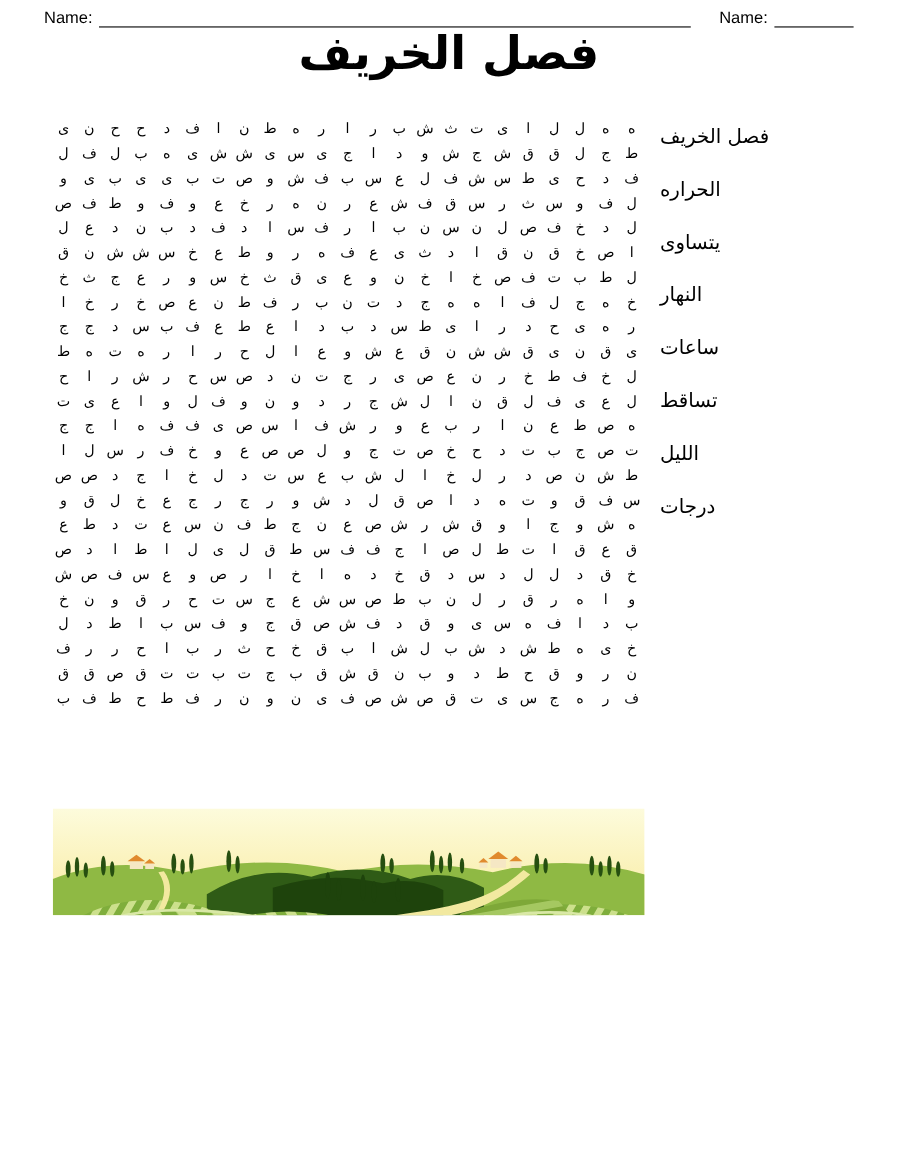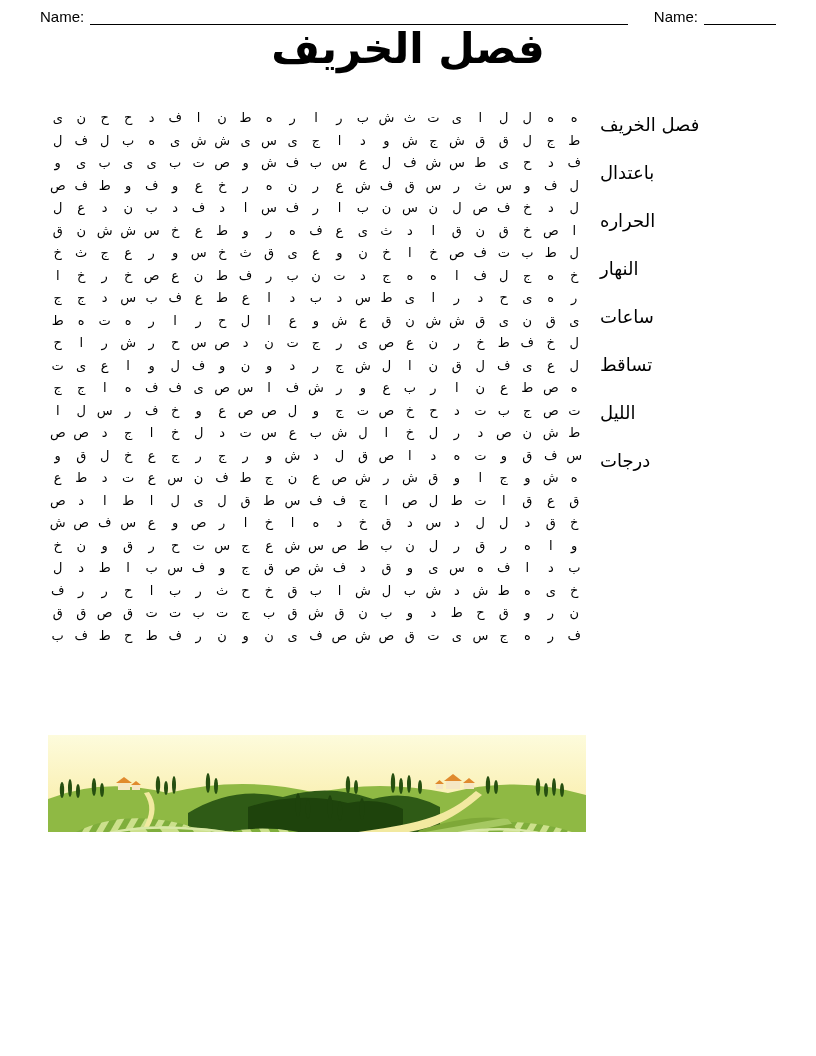--- a/index.html
+++ b/index.html
@@ -670,22 +670,22 @@
         <span class="ws-cell">س</span>
         <span class="ws-cell">ج</span>
         <span class="ws-cell">ه</span>
         <span class="ws-cell">ر</span>
         <span class="ws-cell">ف</span>
       </div>
     </div>
 
   <div class="word-list" id="word-list">
       <div class="word-item">فصل الخريف</div>
-      <div class="word-item">باعتدال</div>
       <div class="word-item">الحراره</div>
+      <div class="word-item">يتساوى</div>
       <div class="word-item">النهار</div>
       <div class="word-item">ساعات</div>
       <div class="word-item">تساقط</div>
       <div class="word-item">الليل</div>
       <div class="word-item">درجات</div>
     </div>
 
   <div class="scene">
     <svg width="538" height="150" viewBox="0 0 538 150">
       <defs>

